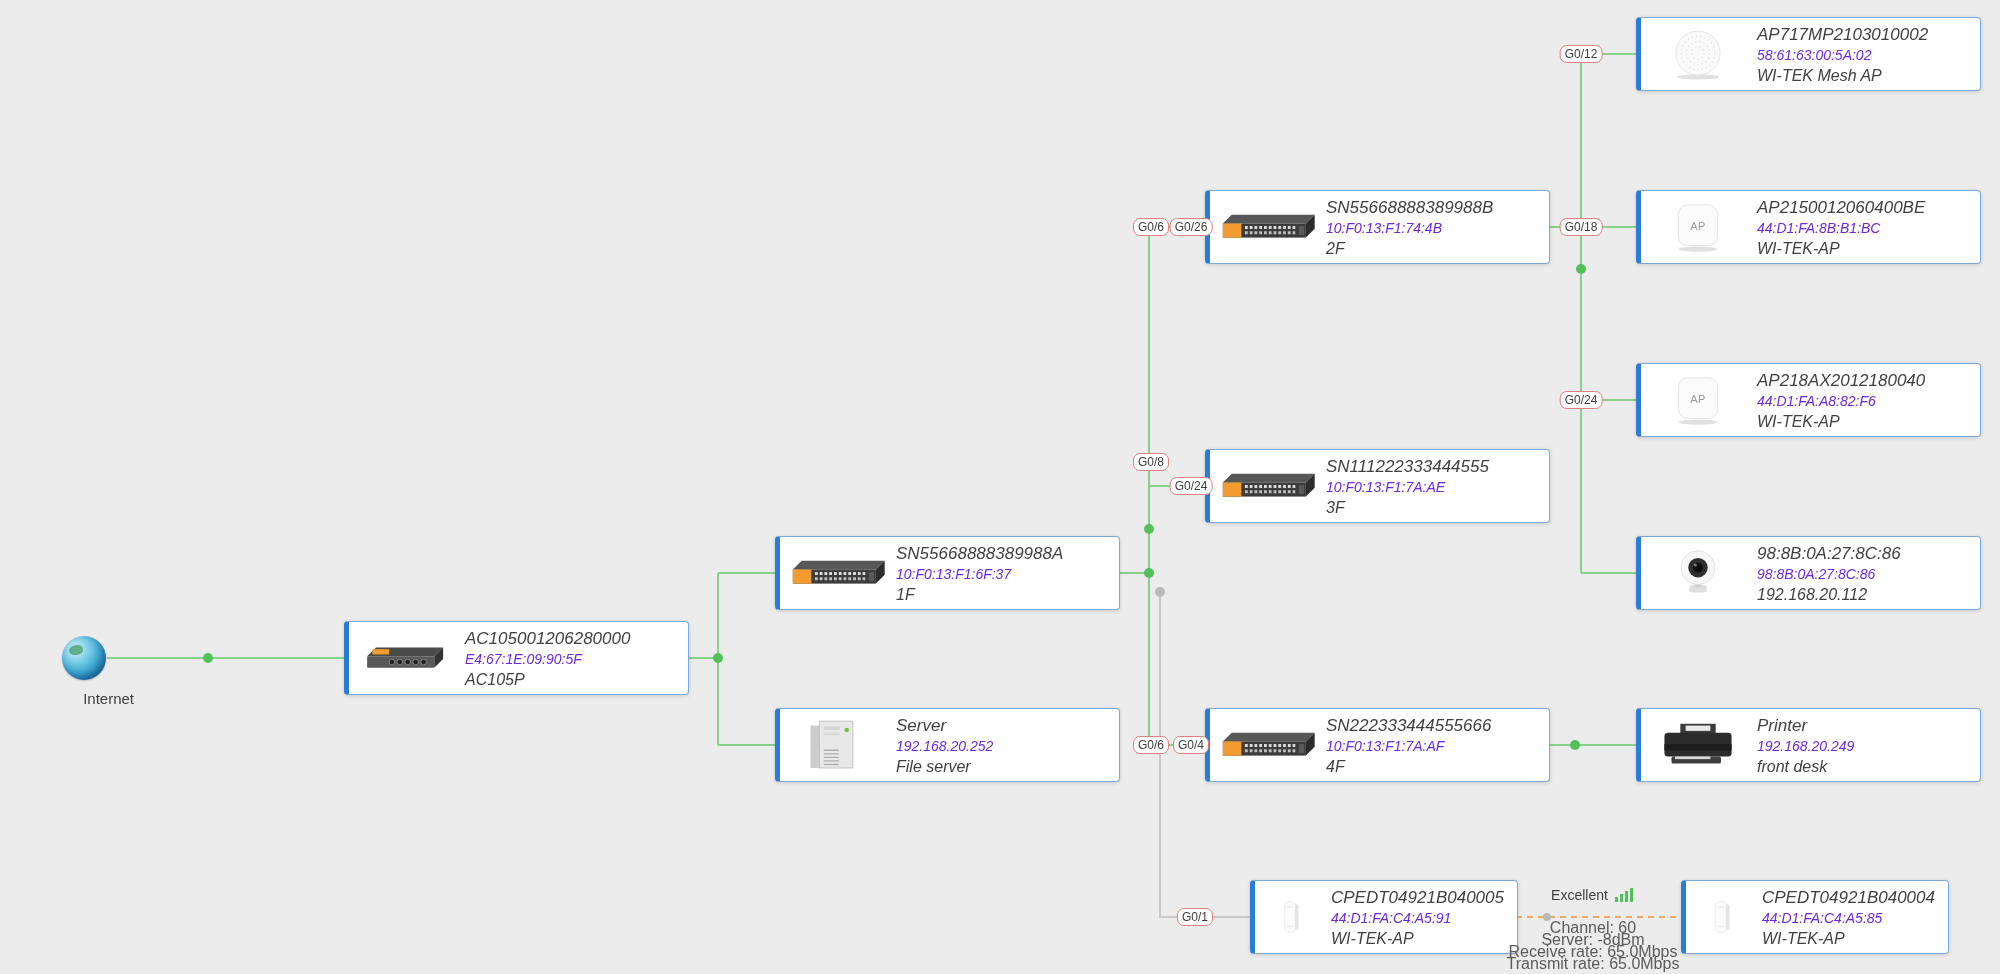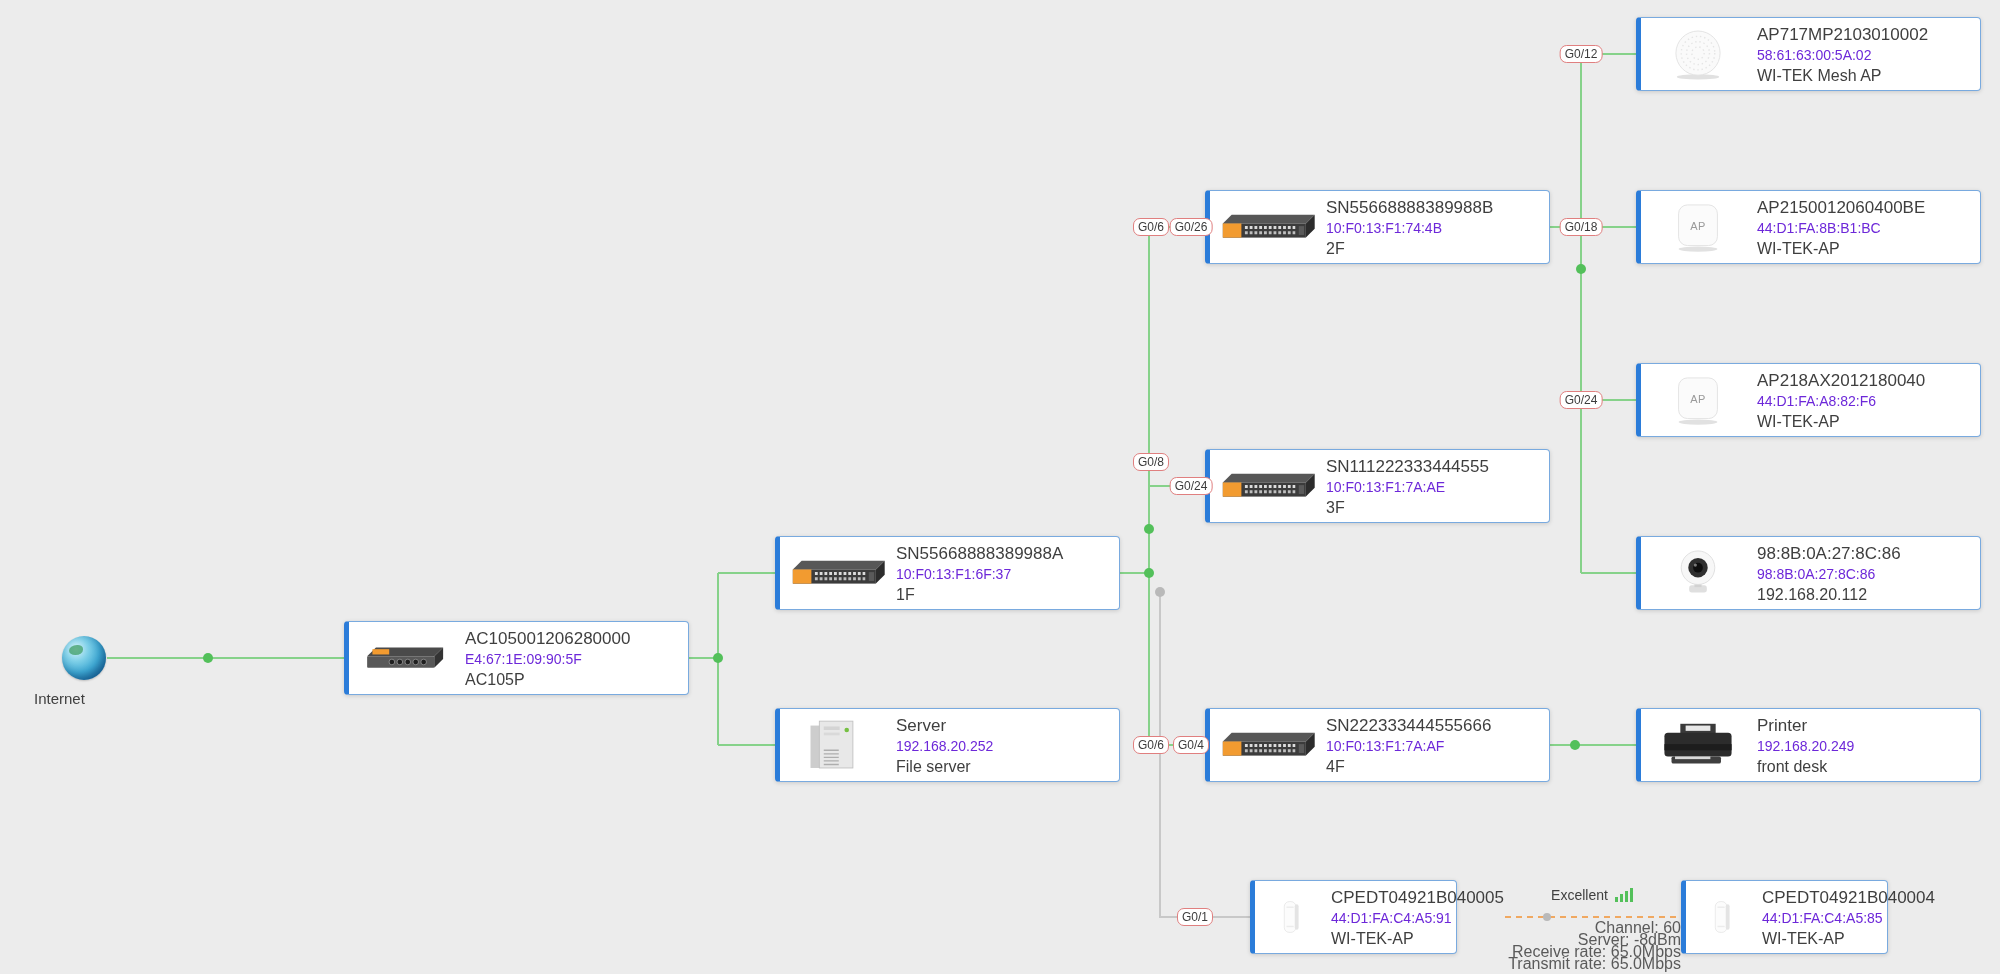--- a/index.html
+++ b/index.html
@@ -5,45 +5,45 @@
   * { margin:0; padding:0; box-sizing:border-box; }
   html,body { width:2000px; height:974px; }
   body { background:#ececec; font-family:"Liberation Sans", sans-serif; overflow:hidden; }
   .canvas { position:relative; width:2000px; height:974px; background:#ececec; }
   .wires { position:absolute; left:0; top:0; z-index:1; }
 
   .card { position:absolute; width:345px; height:74px; background:#fff;
           border:1px solid #79aadf; border-left:5px solid #2b7cd9; border-radius:4px;
           box-shadow:0 1px 4px rgba(0,0,0,.15);
           display:flex; align-items:center; padding:4px 8px 4px 4px; z-index:2; cursor:pointer; }
-  .card.small { width:207px; }
+  .card.small { width:268px; }
   .dev-img { width:106px; height:62px; flex:0 0 auto; position:relative; }
   .card.small .dev-img { width:66px; }
   .dev-img svg { width:100%; height:100%; display:block; }
-  .dev-text { margin-left:6px; min-width:0; }
+  .dev-text { margin-left:6px; min-width:0;font-style:italic; }
   .t { font-size:17px; color:#3f3f3f; line-height:23px; white-space:nowrap; }
   .s { font-size:14px; color:#6d28d9; line-height:19px; white-space:nowrap; }
   .l { font-size:16px; color:#3f3f3f; line-height:21px; white-space:nowrap; }
 
   .ap-badge { position:absolute; left:50%; top:48%; transform:translate(-50%,-50%);
               font-size:11px; color:#9a9a9a; letter-spacing:.5px; }
 
   .port { position:absolute; transform:translate(-50%,-50%); background:#fff;
           border:1px solid #e07f7f; border-radius:7px; color:#3c3c3c;
           font-size:12px; line-height:14px; padding:1px 4px; z-index:3; white-space:nowrap; }
 
   .inet { position:absolute; left:62px; top:636px; width:44px; height:44px; border-radius:50%;
           background: radial-gradient(circle at 32% 30%, #d9f3fb 0%, #7fd0e8 28%, #3fa9d4 55%, #1d74ac 82%, #155f92 100%);
           box-shadow: inset -3px -4px 8px rgba(0,40,80,.35), 0 1px 2px rgba(0,0,0,.2); z-index:2; cursor:pointer; }
   .inet::after { content:""; position:absolute; left:7px; top:9px; width:14px; height:10px;
           background:#3f9e67; border-radius:60% 40% 55% 45%; opacity:.75; }
-  .inet-label { position:absolute; left:34px; top:690px; width:100px; text-align:left;
+  .inet-label { position:absolute; left:34px; top:690px; width:100px; text-align:right;
           font-size:15px; color:#3f3f3f; z-index:2; }
 
-  .wl-info { position:absolute; left:1505px; top:886px; width:176px; z-index:3; text-align:right; }
+  .wl-info { position:absolute; left:1505px; top:886px; width:176px; z-index:3; text-align:center; }
   .wl-head { display:flex; align-items:center; justify-content:center; gap:7px; height:18px; }
   .wl-quality { font-size:14px; color:#3f3f3f; }
   .wl-lines { margin-top:18px; font-size:16px; line-height:12px; color:#5a5a5a; }
 </style>
 </head>
 <body>
 
 <div class="canvas">
 
   <svg width="0" height="0" style="position:absolute" aria-hidden="true">

